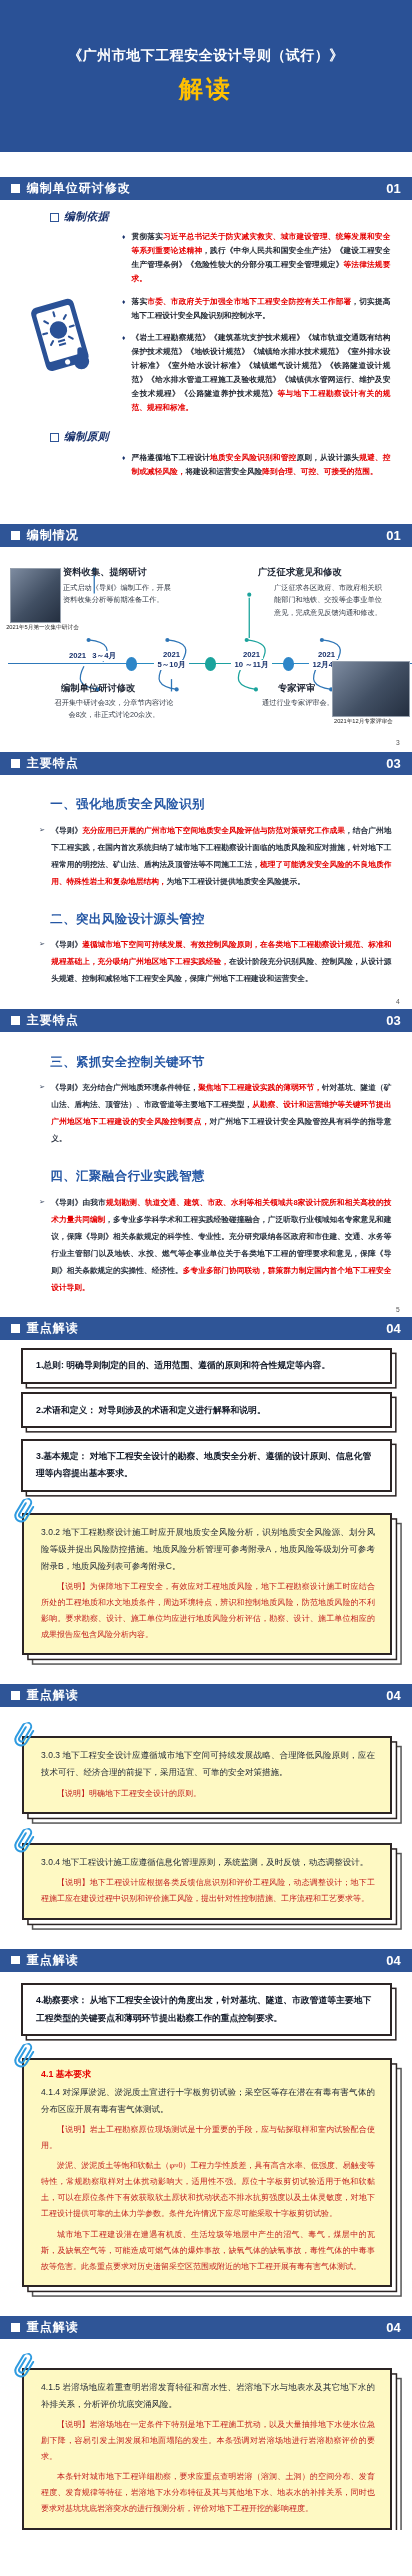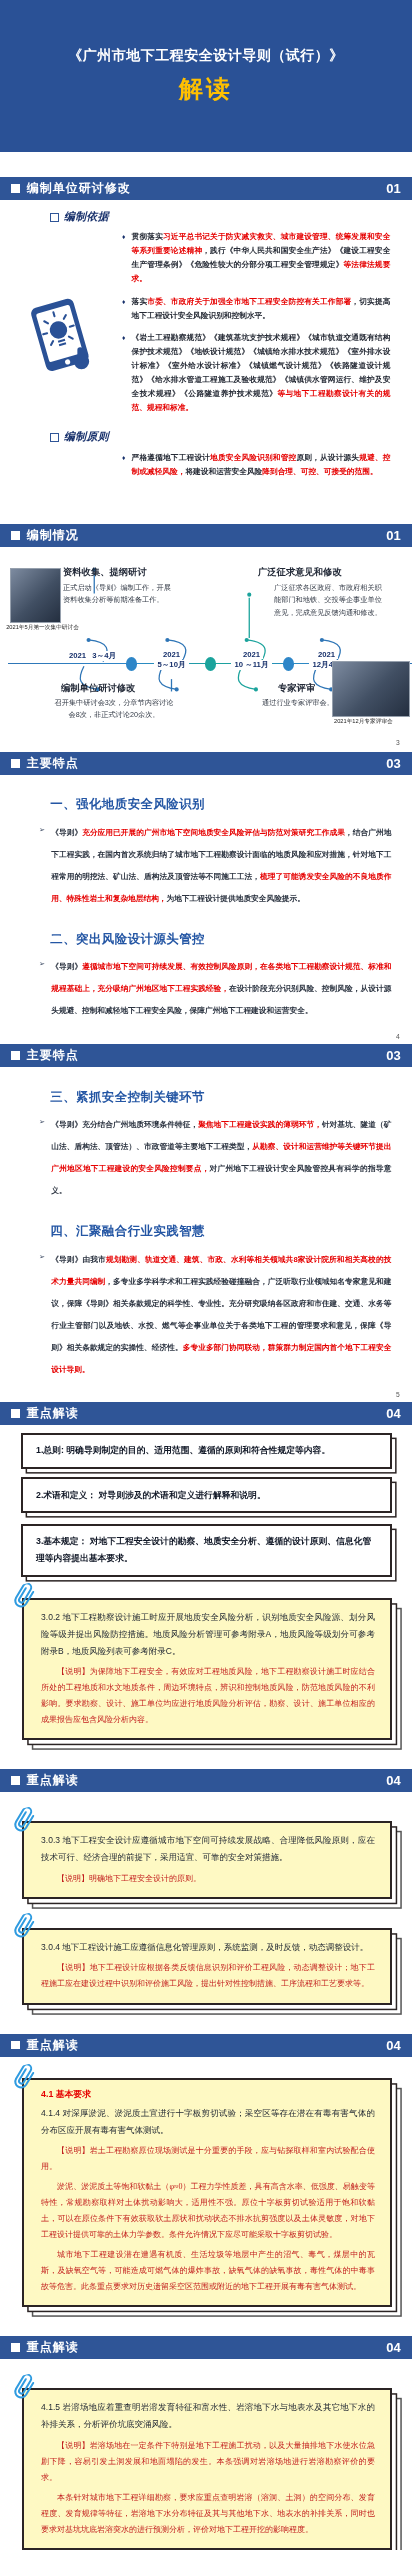--- a/index.html
+++ b/index.html
@@ -58,21 +58,21 @@
   .d1{left:64px;top:103px;} .d2{left:143px;top:103px;} .d3{left:223px;top:103px;} .d4{left:298px;top:103px;}
   .tl-svg{position:absolute;left:0;top:0;}
   .pagenum{text-align:right;font-size:6.7px;color:#555;margin:10.3px 12.4px 0 0;height:8.2px;}
   .pagenum.intl{position:absolute;right:12.4px;top:192px;margin:0;}
 
   
   .feature{margin:0 20.6px 0 39px;}
   .feature .ftitle{color:#2456a4;font-size:12.4px;font-weight:bold;margin:21.6px 0 8.2px 11.3px;letter-spacing:0.5px;}
   .feature .fpara{display:flex;}
   .feature .mark{color:#2b3a55;font-size:7.2px;line-height:16.5px;margin-right:6.2px;flex:none;}
-  .feature .ftx{font-size:7.7px;line-height:22px;font-weight:600;color:#2b3340;text-align:justify;}
+  .feature .ftx{font-size:7.7px;line-height:17px;font-weight:600;color:#2b3340;text-align:justify;}
 
   
   .pbox{margin:8.2px 19.6px 0 20.6px;background:#ffffff;border:2.6px solid #2b2424;padding:7.2px 13.4px;
         box-shadow:4.6px 4.6px 0 -1.5px #ffffff,4.6px 4.6px 0 0 #2b2424;
         font-size:8.8px;font-weight:bold;color:#101726;line-height:17.5px;}
   .cbox{position:relative;margin:29px 19.6px 0 21.6px;background:#fef9c3;border:2.6px solid #2b2424;
         padding:9.3px 15.5px 10.3px 17.5px;
         box-shadow:5.2px 5.2px 0 -1.5px #ffffff,5.2px 5.2px 0 0 #2b2424,9.8px 9.8px 0 -1.5px #ffffff,9.8px 9.8px 0 0 #555;}
   .cbox .clip{position:absolute;left:-10.3px;top:-15.5px;}
   .cbox .rhead{color:#e60000;font-size:8.8px;font-weight:bold;margin-bottom:3.1px;}
@@ -308,20 +308,21 @@
     <div class="clause">3.0.4  地下工程设计施工应遵循信息化管理原则，系统监测，及时反馈，动态调整设计。</div>
     <p class="note">【说明】地下工程设计应根据各类反馈信息识别和评价工程风险，动态调整设计；地下工程施工应在建设过程中识别和评价施工风险，提出针对性控制措施、工序流程和工艺要求等。</p>
   </div>
 
   <div class="bar">
     <span class="sq"></span>
     <span class="bt">重点解读</span>
     <span class="bn">04</span>
   </div>
 
+  <div class="pbox" style="margin-top:11.3px;">4.勘察要求：  从地下工程安全设计的角度出发，针对基坑、隧道、市政管道等主要地下工程类型的关键要点和薄弱环节提出勘察工作的重点控制要求。</div>
 
   <div class="cbox" style="margin-top:21.6px;">
     <span class="clip"><svg width="27" height="32" viewBox="0 0 24 28" style="transform:rotate(-14deg);">
           <path d="M19.5 8.5l-8.7 8.7a5.2 5.2 0 0 1-7.35-7.35L12.6 0.7a3.7 3.7 0 0 1 5.23 5.23L9.1 14.66a2.2 2.2 0 0 1-3.1-3.1l7.9-7.9" fill="none" stroke="#2f9be0" stroke-width="1.8" stroke-linecap="round"></path>
         </svg></span>
     <div class="rhead">4.1 基本要求</div>
     <div class="clause">4.1.4 对深厚淤泥、淤泥质土宜进行十字板剪切试验；采空区等存在潜在有毒有害气体的分布区应开展有毒有害气体测试。</div>
     <p class="note">【说明】岩土工程勘察原位现场测试是十分重要的手段，应与钻探取样和室内试验配合使用。</p>
     <p class="note">淤泥、淤泥质土等饱和软黏土（φ≈0）工程力学性质差，具有高含水率、低强度、易触变等特性，常规勘察取样对土体扰动影响大，适用性不强。原位十字板剪切试验适用于饱和软黏土，可以在原位条件下有效获取软土原状和扰动状态不排水抗剪强度以及土体灵敏度，对地下工程设计提供可靠的土体力学参数。条件允许情况下应尽可能采取十字板剪切试验。</p>
     <p class="note">城市地下工程建设潜在遭遇有机质、生活垃圾等地层中产生的沼气、毒气，煤层中的瓦斯，及缺氧空气等，可能造成可燃气体的爆炸事故，缺氧气体的缺氧事故，毒性气体的中毒事故等危害。此条重点要求对历史遗留采空区范围或附近的地下工程开展有毒有害气体测试。</p>

